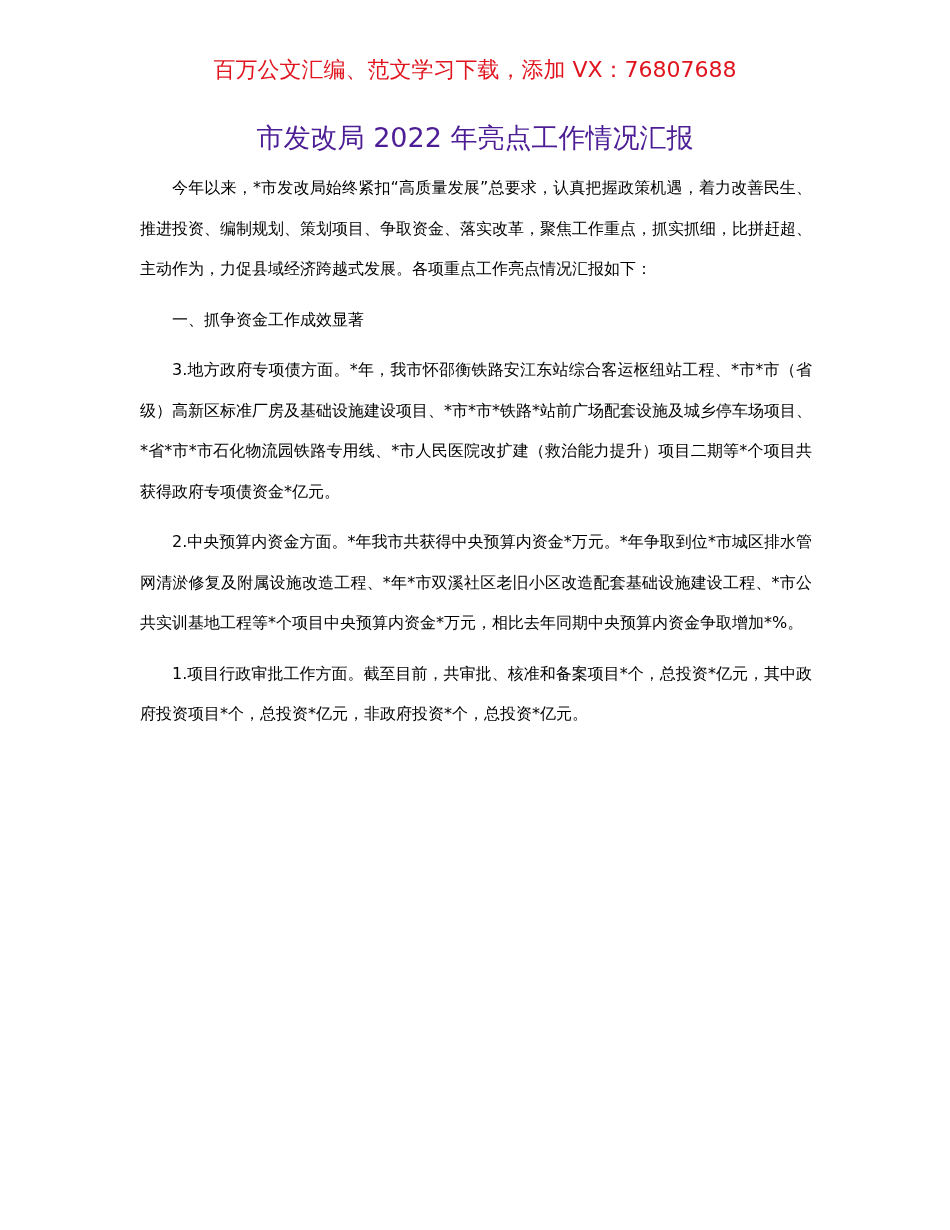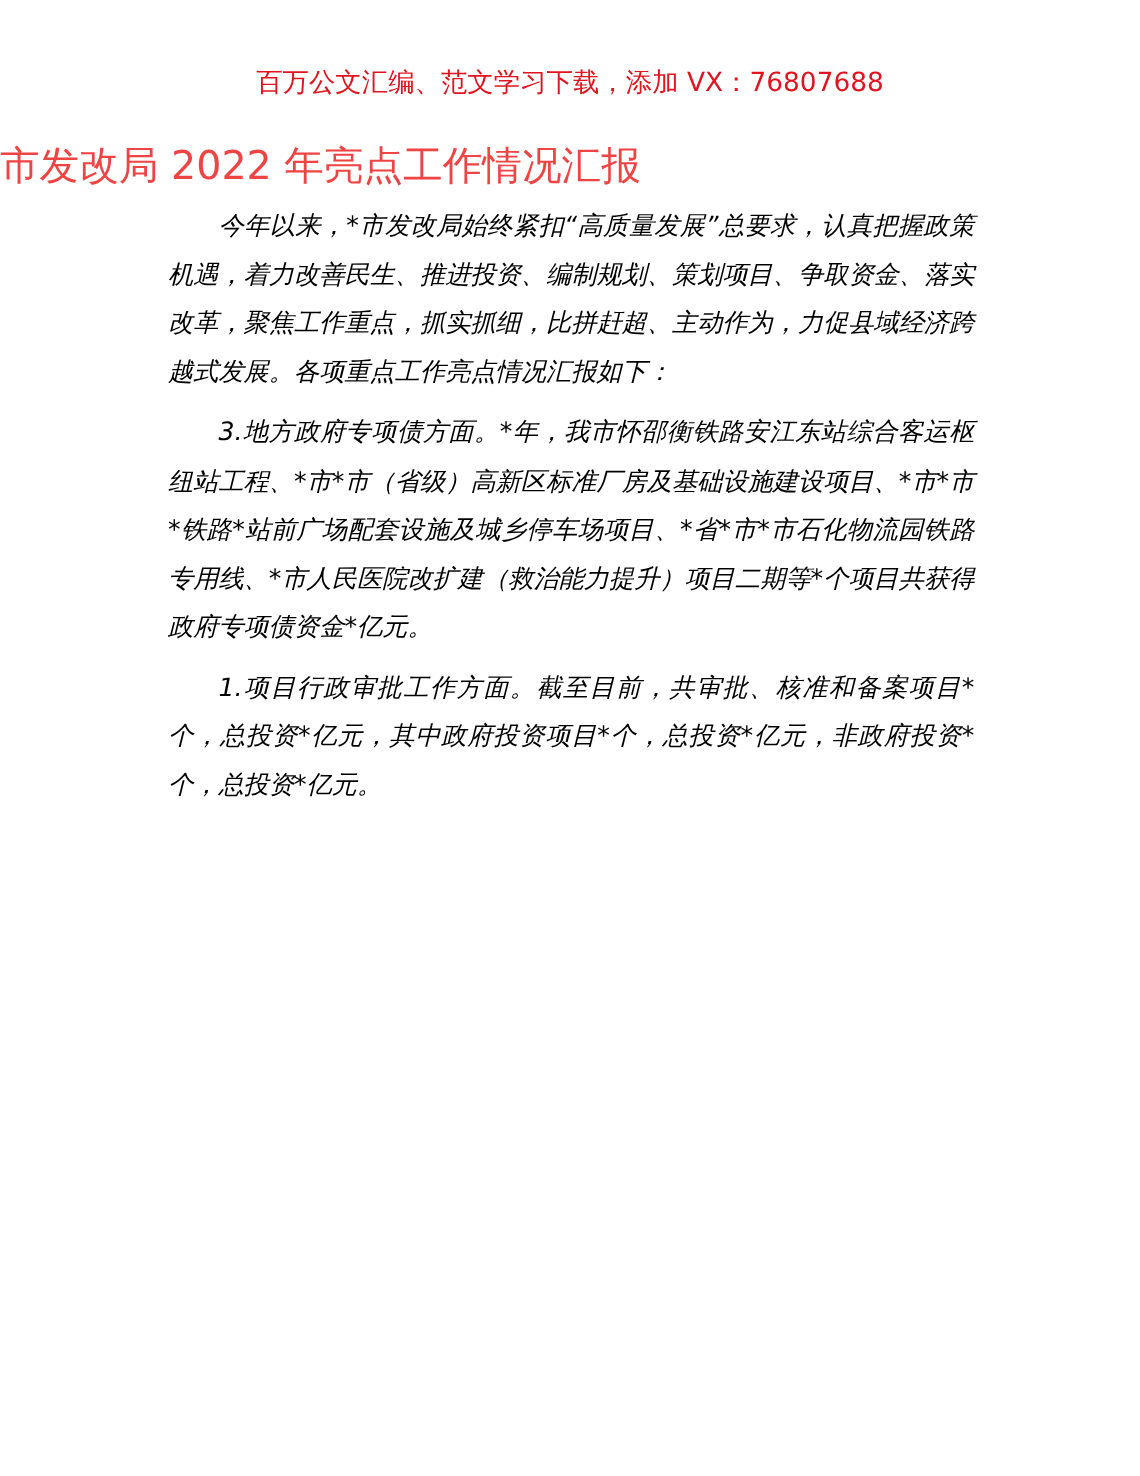--- a/index.html
+++ b/index.html
@@ -24,50 +24,51 @@
       font-size: 22px;
       line-height: 26px;
       color: #e0141e;
       letter-spacing: 0px;
     }
     .doc-title {
       position: absolute;
       top: 118px;
       left: 0;
       width: 950px;
-      text-align: left;
-      font-size: 33px;
+      text-align: center;
+      font-size: 27px;
       line-height: 40px;
-      color: #ef4444;
+      color: #4c1d95;
     }
     .doc-body {
       position: absolute;
       top: 168px;
       left: 140px;
       width: 672px;
-      font-size: 21px;
+      font-size: 16px;
       line-height: 40.5px;
       text-align: justify;
       text-justify: inter-character;
-      font-style: italic;
     }
     .doc-body p {
       margin: 0;
       text-indent: 2em;
       text-align: justify;
       text-align-last: left;
     }
     .doc-body p.gap {
       margin-top: 10px;
     }
   </style>
 </head>
 <body>
 
 <div class="watermark">百万公文汇编、范文学习下载，添加 VX：76807688</div>
 
 <div class="doc-title">市发改局 2022 年亮点工作情况汇报</div>
 
 <div class="doc-body">
   <p>今年以来，*市发改局始终紧扣“高质量发展”总要求，认真把握政策机遇，着力改善民生、推进投资、编制规划、策划项目、争取资金、落实改革，聚焦工作重点，抓实抓细，比拼赶超、主动作为，力促县域经济跨越式发展。各项重点工作亮点情况汇报如下：</p>
+  <p class="gap">一、抓争资金工作成效显著</p>
   <p class="gap">3.地方政府专项债方面。*年，我市怀邵衡铁路安江东站综合客运枢纽站工程、*市*市（省级）高新区标准厂房及基础设施建设项目、*市*市*铁路*站前广场配套设施及城乡停车场项目、*省*市*市石化物流园铁路专用线、*市人民医院改扩建（救治能力提升）项目二期等*个项目共获得政府专项债资金*亿元。</p>
+  <p class="gap">2.中央预算内资金方面。*年我市共获得中央预算内资金*万元。*年争取到位*市城区排水管网清淤修复及附属设施改造工程、*年*市双溪社区老旧小区改造配套基础设施建设工程、*市公共实训基地工程等*个项目中央预算内资金*万元，相比去年同期中央预算内资金争取增加*%。</p>
   <p class="gap">1.项目行政审批工作方面。截至目前，共审批、核准和备案项目*个，总投资*亿元，其中政府投资项目*个，总投资*亿元，非政府投资*个，总投资*亿元。</p>
 </div>
 
 </body></html>

